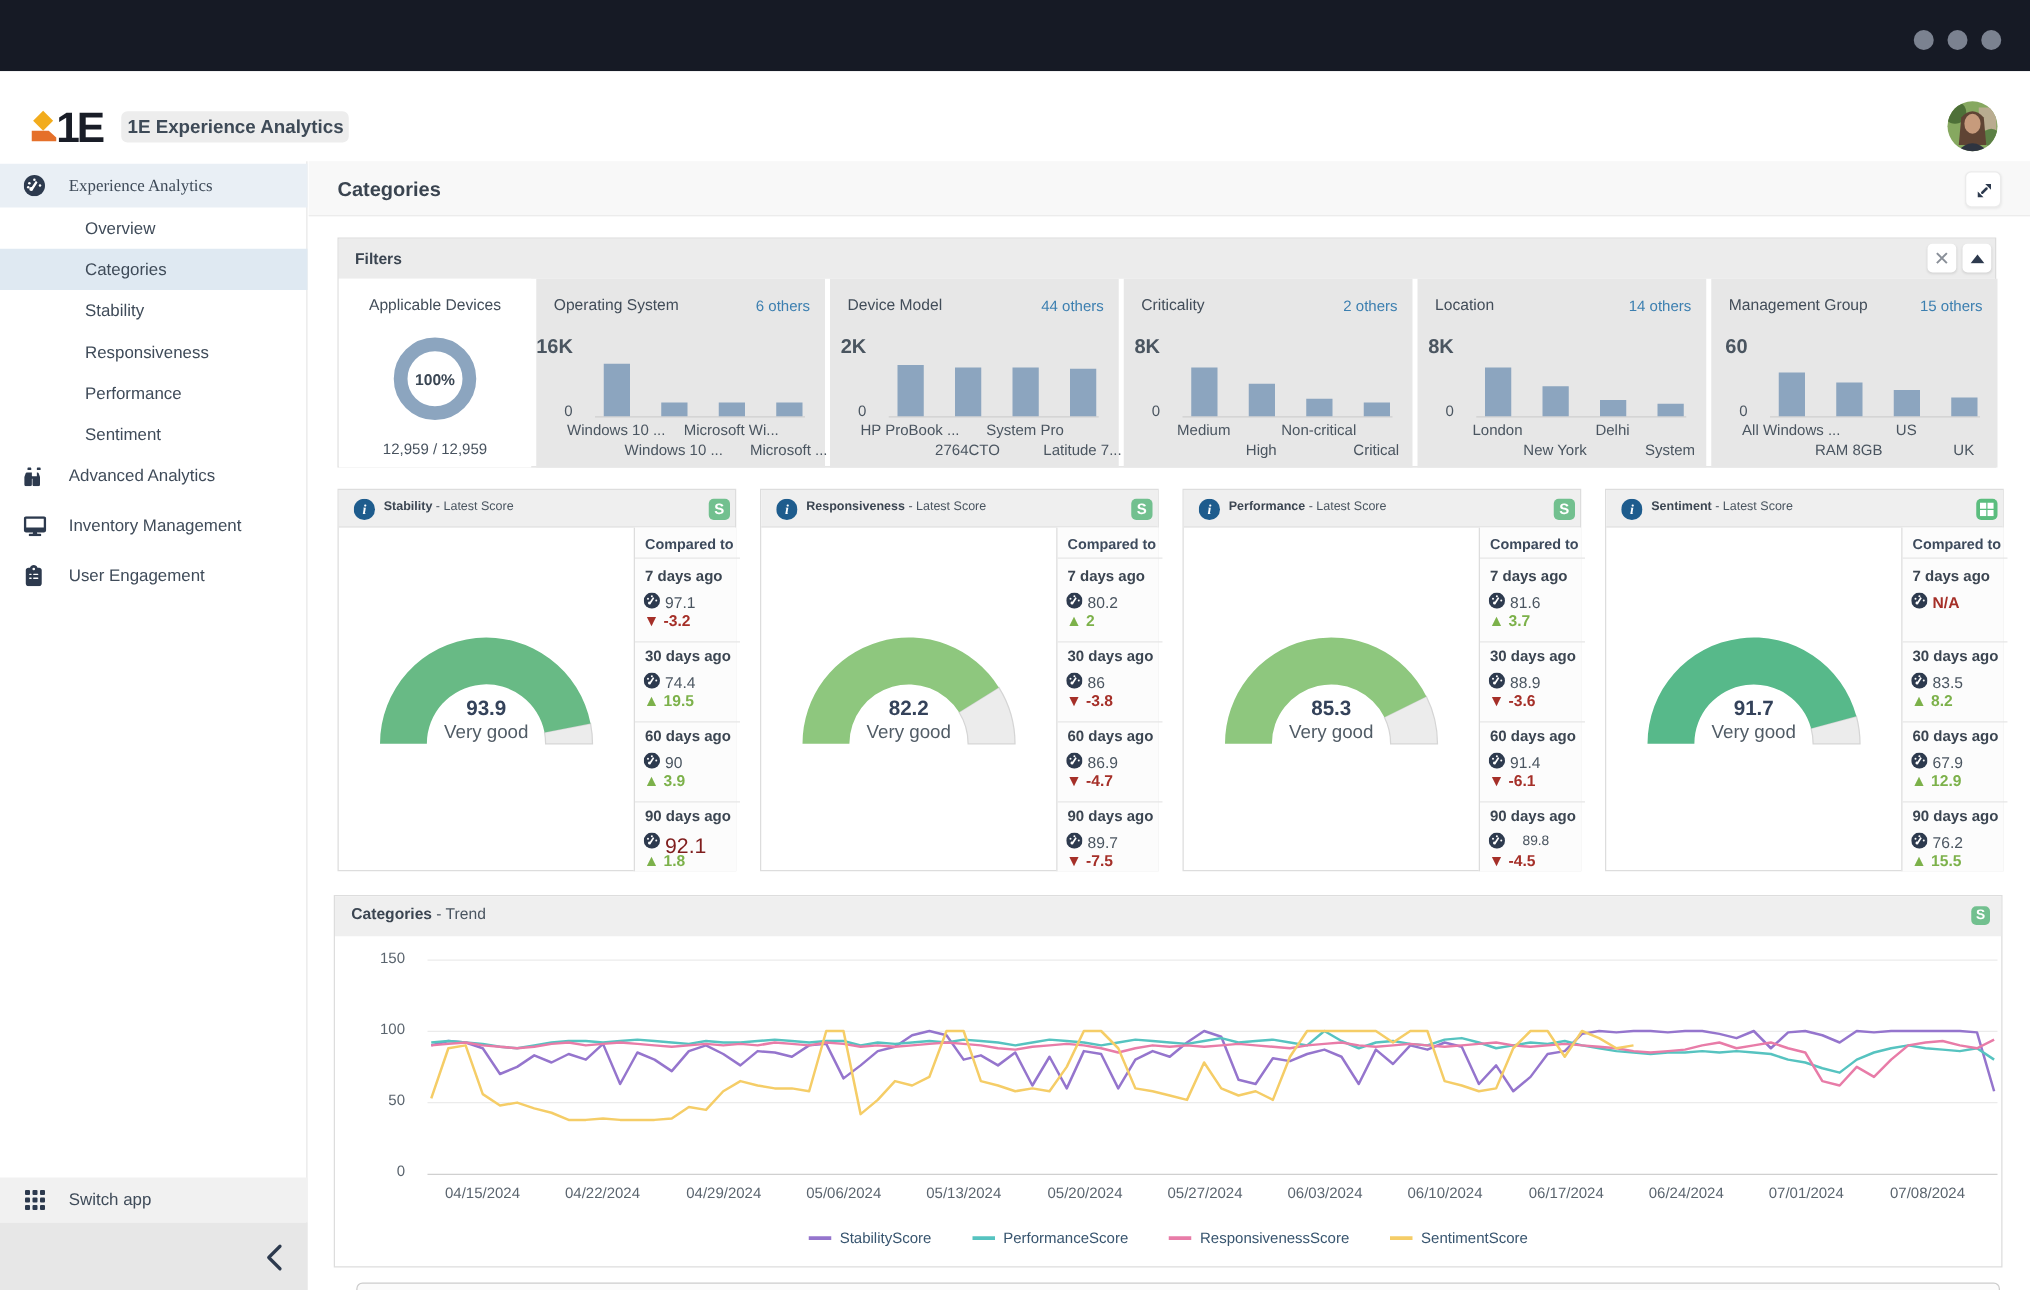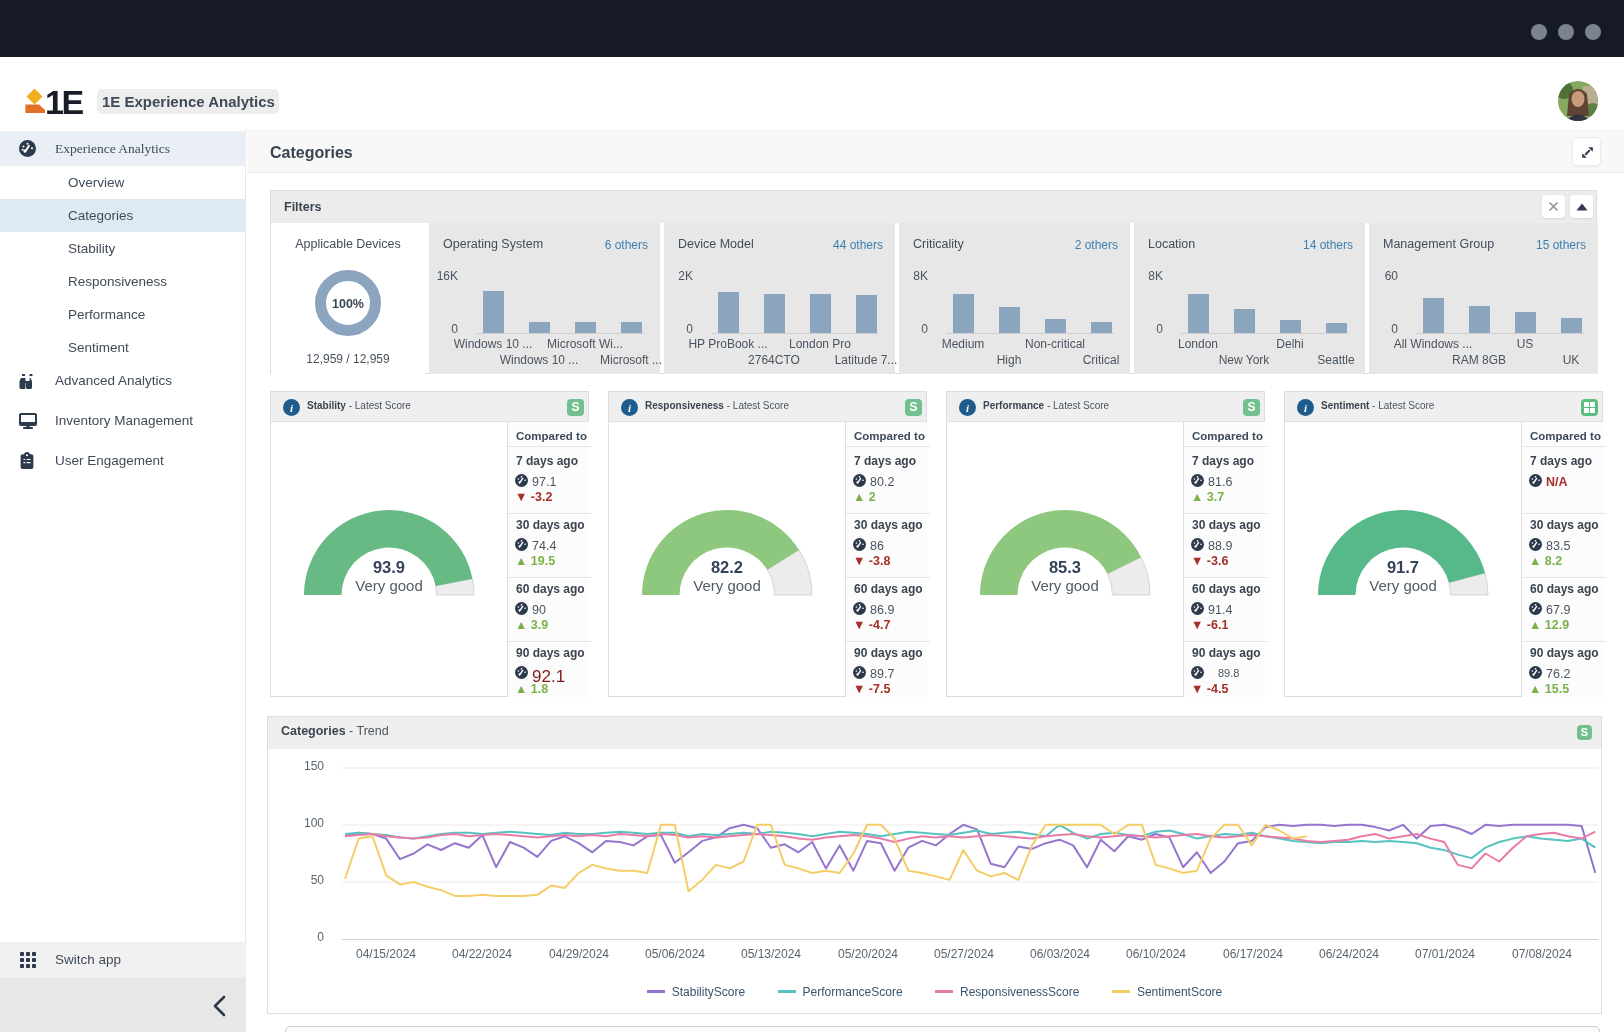--- a/index.html
+++ b/index.html
@@ -17,21 +17,21 @@
 #titlebar { position:absolute; left:0; top:0; width:1377px; height:44px; background:#f8f8f8; border-bottom:1px solid #ececec; }
 #pagetitle { position:absolute; left:23px; top:15px; font-size:16px; font-weight:bold; color:#3a4450; }
 #expandbtn { position:absolute; left:1325px; top:8px; width:29px; height:29px; background:#fff; border:1px solid #ebebeb; border-radius:5px; box-shadow:0 1px 2px rgba(0,0,0,0.06); }
 #filters { position:absolute; left:23px; top:61px; width:1327px; height:184px; border:1px solid #dcdcdc; background:#fff; }
 #fhead { position:absolute; left:0; top:0; width:1325px; height:32px; background:#ececec; }
 #fhead .t { position:absolute; left:13px; top:9px; font-size:12.5px; font-weight:bold; color:#3b4551; }
 .fbtn { position:absolute; top:4px; width:23px; height:23px; background:#fff; border-radius:4px; box-shadow:0 1px 2px rgba(0,0,0,0.1); text-align:center; }
 .fcard { position:absolute; top:32px; height:151px; background:#e7e7e7; }
 .fcard .title { position:absolute; left:14px; top:14px; font-size:12.5px; color:#424d59; }
 .fcard .others { position:absolute; right:12px; top:15px; font-size:12px; color:#3c7fb0; }
-.fcard .ymax { position:absolute; left:0; width:29px; text-align:right; top:46px; font-size:12px; color:#4a5560; }
+.fcard .ymax { position:absolute; left:0; width:29px; text-align:right; top:46px; font-size:16px; color:#4a5560;font-weight:bold; }
 .fcard .yzero { position:absolute; left:0; width:29px; text-align:right; top:99px; font-size:12px; color:#4a5560; }
 .fcard .axis { position:absolute; left:47px; top:110px; width:168px; height:1px; background:#cfcfcf; }
 .bar { position:absolute; width:21px; background:#8ca5bf; }
 .blab { position:absolute; font-size:12px; color:#4a5560; white-space:nowrap; transform:translateX(-50%); }
 .scard { position:absolute; top:262px; width:319px; height:306px; border:1px solid #ddd; background:#fff; }
 .shead { position:absolute; left:0; top:0; width:317px; height:30px; background:#efefef; border-bottom:1px solid #e2e2e2; }
 .shead .ttl { position:absolute; left:36px; top:8px; font-size:10px; color:#4a5560; }
 .shead .ttl b { color:#3b4551; }
 .sbadge { position:absolute; left:296px; top:7px; width:17px; height:17px; background:#72c08f; border-radius:4px; color:#fff; font-size:12px; font-weight:bold; text-align:center; line-height:17px; }
 .cmpcol { position:absolute; left:236px; top:30px; width:82px; height:275px; border-left:1px solid #ddd; background:#fcfcfc; }
@@ -199,21 +199,21 @@
         <div class="others">44 others</div>
 <div class="ymax">2K</div>
         <div class="yzero">0</div>
         <div class="axis"></div>
 <div class="bar" style="left:54px;top:69px;height:41px;"></div>
 <div class="bar" style="left:100px;top:71px;height:39px;"></div>
 <div class="bar" style="left:146px;top:71px;height:39px;"></div>
 <div class="bar" style="left:192px;top:72px;height:38px;"></div>
 <div class="blab" style="left:64px;top:114px;">HP ProBook ...</div>
 <div class="blab" style="left:110px;top:130px;">2764CTO</div>
-<div class="blab" style="left:156px;top:114px;">London Pro</div>
+<div class="blab" style="left:156px;top:114px;">System Pro</div>
 <div class="blab" style="left:202px;top:130px;">Latitude 7...</div>
 </div>
 <div class="fcard" style="left:628px;width:231px;">
 <div class="title">Criticality</div>
         <div class="others">2 others</div>
 <div class="ymax">8K</div>
         <div class="yzero">0</div>
         <div class="axis"></div>
 <div class="bar" style="left:54px;top:71px;height:39px;"></div>
 <div class="bar" style="left:100px;top:84px;height:26px;"></div>
@@ -230,21 +230,21 @@
 <div class="ymax">8K</div>
         <div class="yzero">0</div>
         <div class="axis"></div>
 <div class="bar" style="left:54px;top:71px;height:39px;"></div>
 <div class="bar" style="left:100px;top:86px;height:24px;"></div>
 <div class="bar" style="left:146px;top:97px;height:13px;"></div>
 <div class="bar" style="left:192px;top:100px;height:10px;"></div>
 <div class="blab" style="left:64px;top:114px;">London</div>
 <div class="blab" style="left:110px;top:130px;">New York</div>
 <div class="blab" style="left:156px;top:114px;">Delhi</div>
-<div class="blab" style="left:202px;top:130px;">Seattle</div>
+<div class="blab" style="left:202px;top:130px;">System</div>
 </div>
 <div class="fcard" style="left:1098px;width:229px;">
 <div class="title">Management Group</div>
         <div class="others">15 others</div>
 <div class="ymax">60</div>
         <div class="yzero">0</div>
         <div class="axis"></div>
 <div class="bar" style="left:54px;top:75px;height:35px;"></div>
 <div class="bar" style="left:100px;top:83px;height:27px;"></div>
 <div class="bar" style="left:146px;top:89px;height:21px;"></div>

